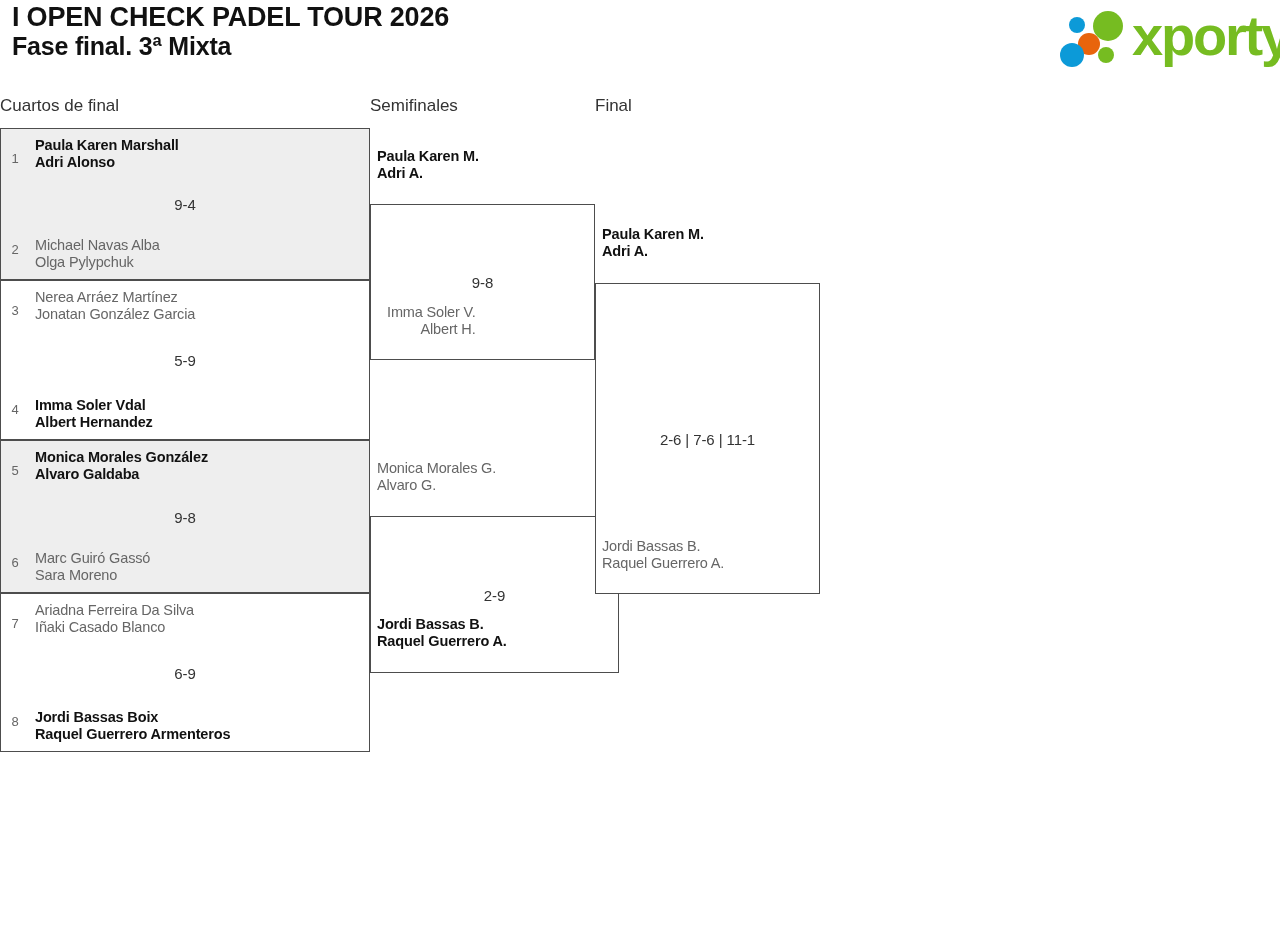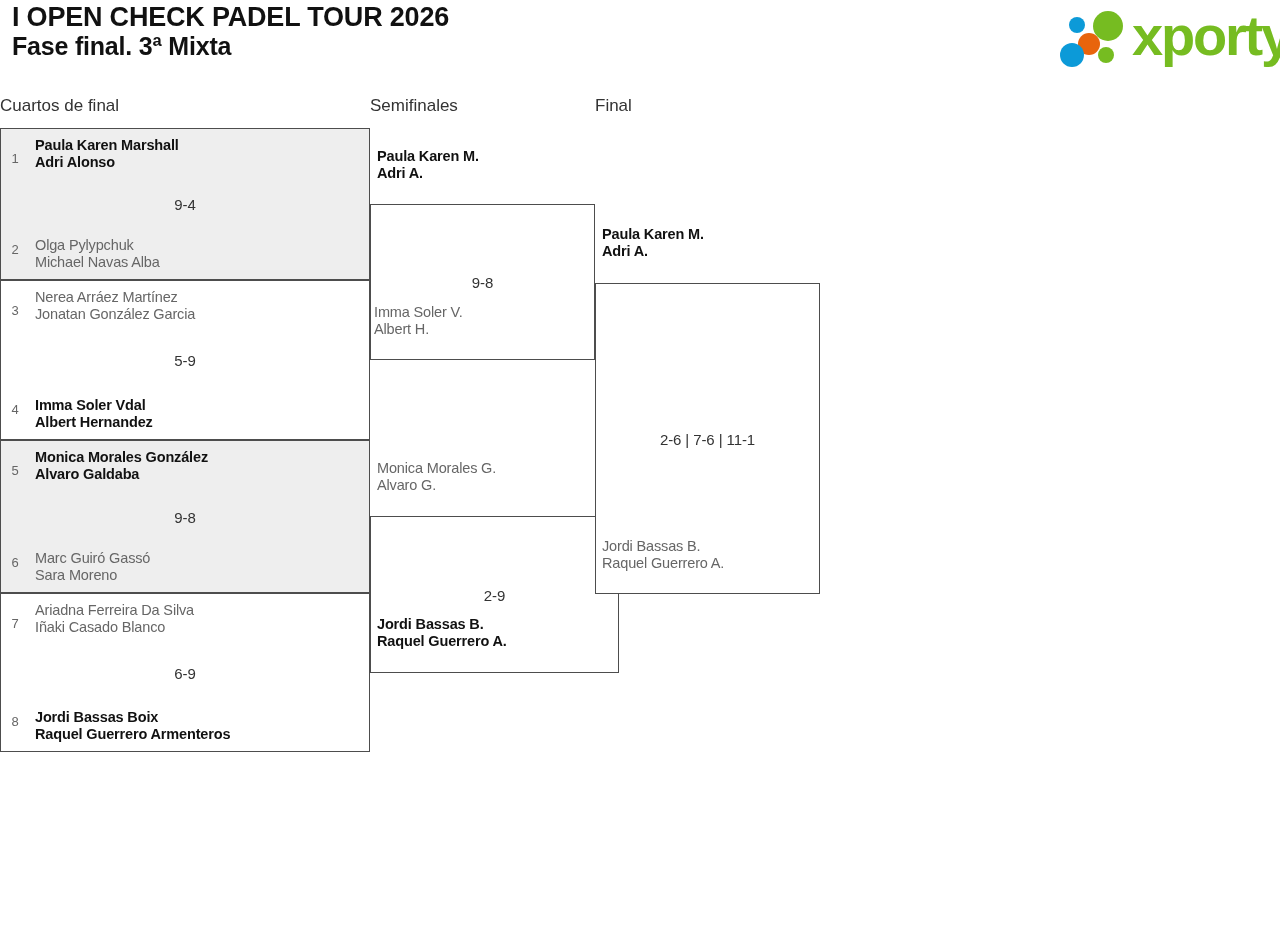--- a/index.html
+++ b/index.html
@@ -157,21 +157,21 @@
 
   
   .outside-team {
     position: absolute;
     line-height: 1.18;
     white-space: nowrap;
   }
   .outside-team .team-name { font-size: 14.5px; }
 
   #sf-0-top    { left: 377px; top: 148px; }
-  #sf-0-bottom { left: 374px; top: 304px; }
+  #sf-0-bottom { left: 387px; top: 304px; text-align: right; }
   #sf-1-top    { left: 377px; top: 460px; }
   #sf-1-bottom { left: 377px; top: 616px; }
   #f-0-top     { left: 602px; top: 226px; }
   #f-0-bottom  { left: 602px; top: 538px; }
 </style>
 </head>
 <body>
 
 <div id="header">
   <div id="title-block">
@@ -197,22 +197,22 @@
 
 <div class="match-box shaded" id="qf-0">
   <div class="seed" style="top:22px;transform:none;">1</div>
   <div class="team top winner">
     <div class="team-name">Paula Karen Marshall</div>
     <div class="team-name">Adri Alonso</div>
   </div>
   <div class="score">9-4</div>
   <div class="seed" style="top:auto;bottom:22px;transform:none;">2</div>
   <div class="team bottom loser">
+    <div class="team-name">Michael Navas Alba</div>
     <div class="team-name">Olga Pylypchuk</div>
-    <div class="team-name">Michael Navas Alba</div>
   </div>
 </div>
 
 <div class="match-box" id="qf-1">
   <div class="seed" style="top:22px;transform:none;">3</div>
   <div class="team top loser">
     <div class="team-name">Nerea Arráez Martínez</div>
     <div class="team-name">Jonatan González Garcia</div>
   </div>
   <div class="score">5-9</div>

